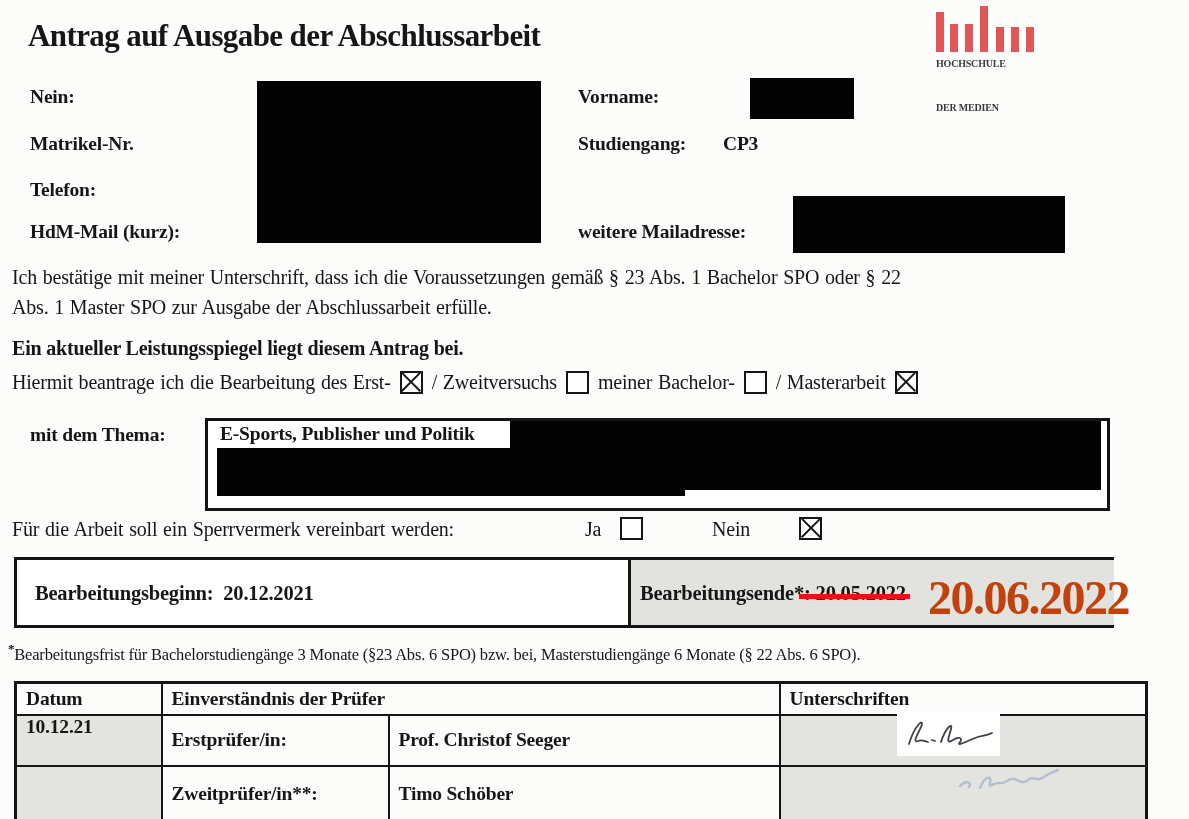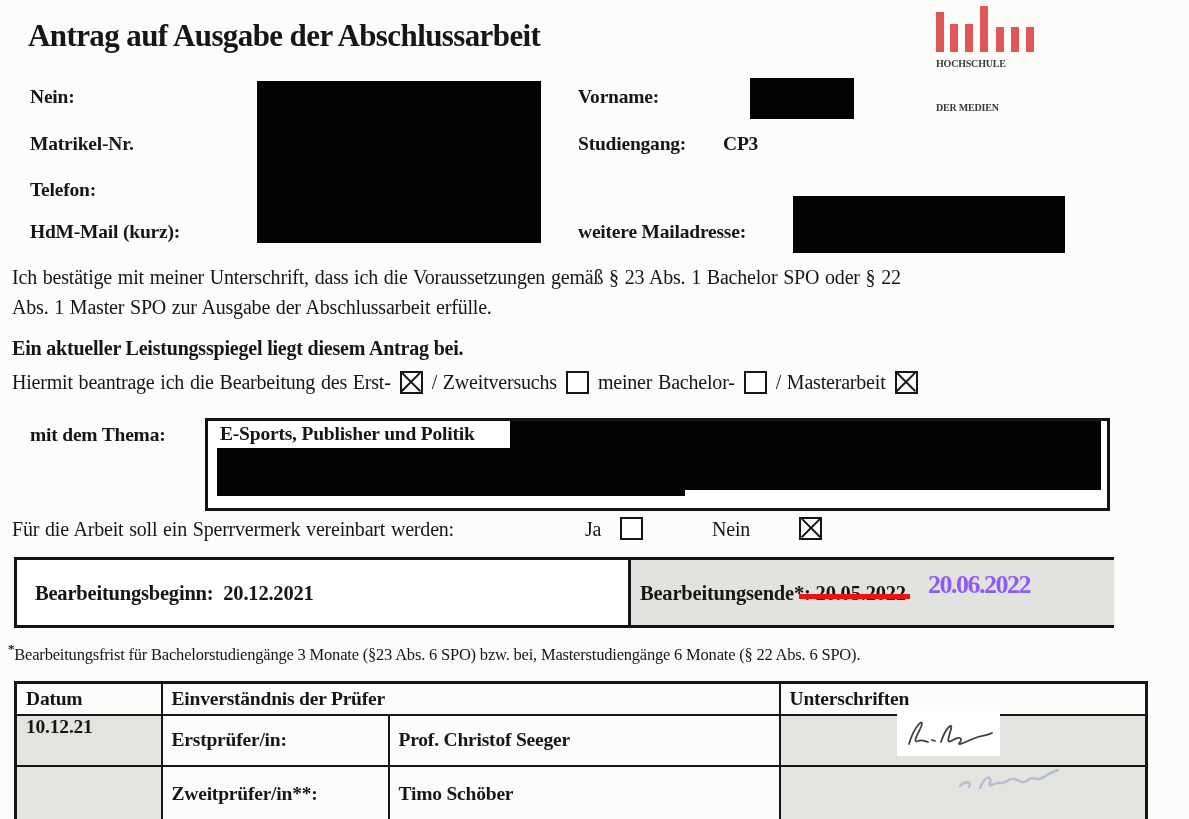--- a/index.html
+++ b/index.html
@@ -27,21 +27,21 @@
   .cb.checked::after{transform:rotate(-45deg);}
   .cbrow{display:flex;align-items:flex-end;gap:9px;}
   
   .thema-box{position:absolute;left:205px;top:418px;width:899px;height:87px;border:3px solid #141414;background:#fff;}
   
   .dates-box{position:absolute;left:14px;top:557px;width:1094px;height:65px;border:3px solid #141414;background:#fff;}
   .dates-right{position:absolute;left:611px;top:0;width:483px;height:65px;background:#e2e2df;border-left:3px solid #141414;}
   .datefs{font-size:20.5px;font-weight:700;letter-spacing:-0.2px;}
   .strike-red{position:relative;}
   .strike-red::after{content:"";position:absolute;left:-17px;right:-4px;top:12px;height:5px;background:#ee1111;}
-  .red-date{font-size:26px;font-weight:700;color:#8b5cf6;letter-spacing:-1.5px;z-index:5;}
+  .red-date{font-size:48px;font-weight:700;color:#c2410c;letter-spacing:-1.5px;z-index:5;}
   .footnote{font-size:16.5px;font-weight:400;letter-spacing:-0.2px;}
   .footnote sup{font-size:13px;font-weight:700;}
   
   table.pruefer{position:absolute;left:14px;top:681px;border-collapse:collapse;table-layout:fixed;width:1131px;}
   table.pruefer td{border:2.5px solid #161616;padding:0 0 0 9px;font-size:19.5px;font-weight:700;letter-spacing:-0.2px;overflow:hidden;}
   table.pruefer{border:3px solid #161616;}
   td.gray{background:#e3e3e0;}
   td.hdr{height:23px;vertical-align:middle;font-size:20px;}
   td.datumcell{vertical-align:top;padding-top:2px;font-size:19px;}
   .sigpatch{position:absolute;left:897px;top:711px;width:103px;height:45px;background:#fff;z-index:4;}

